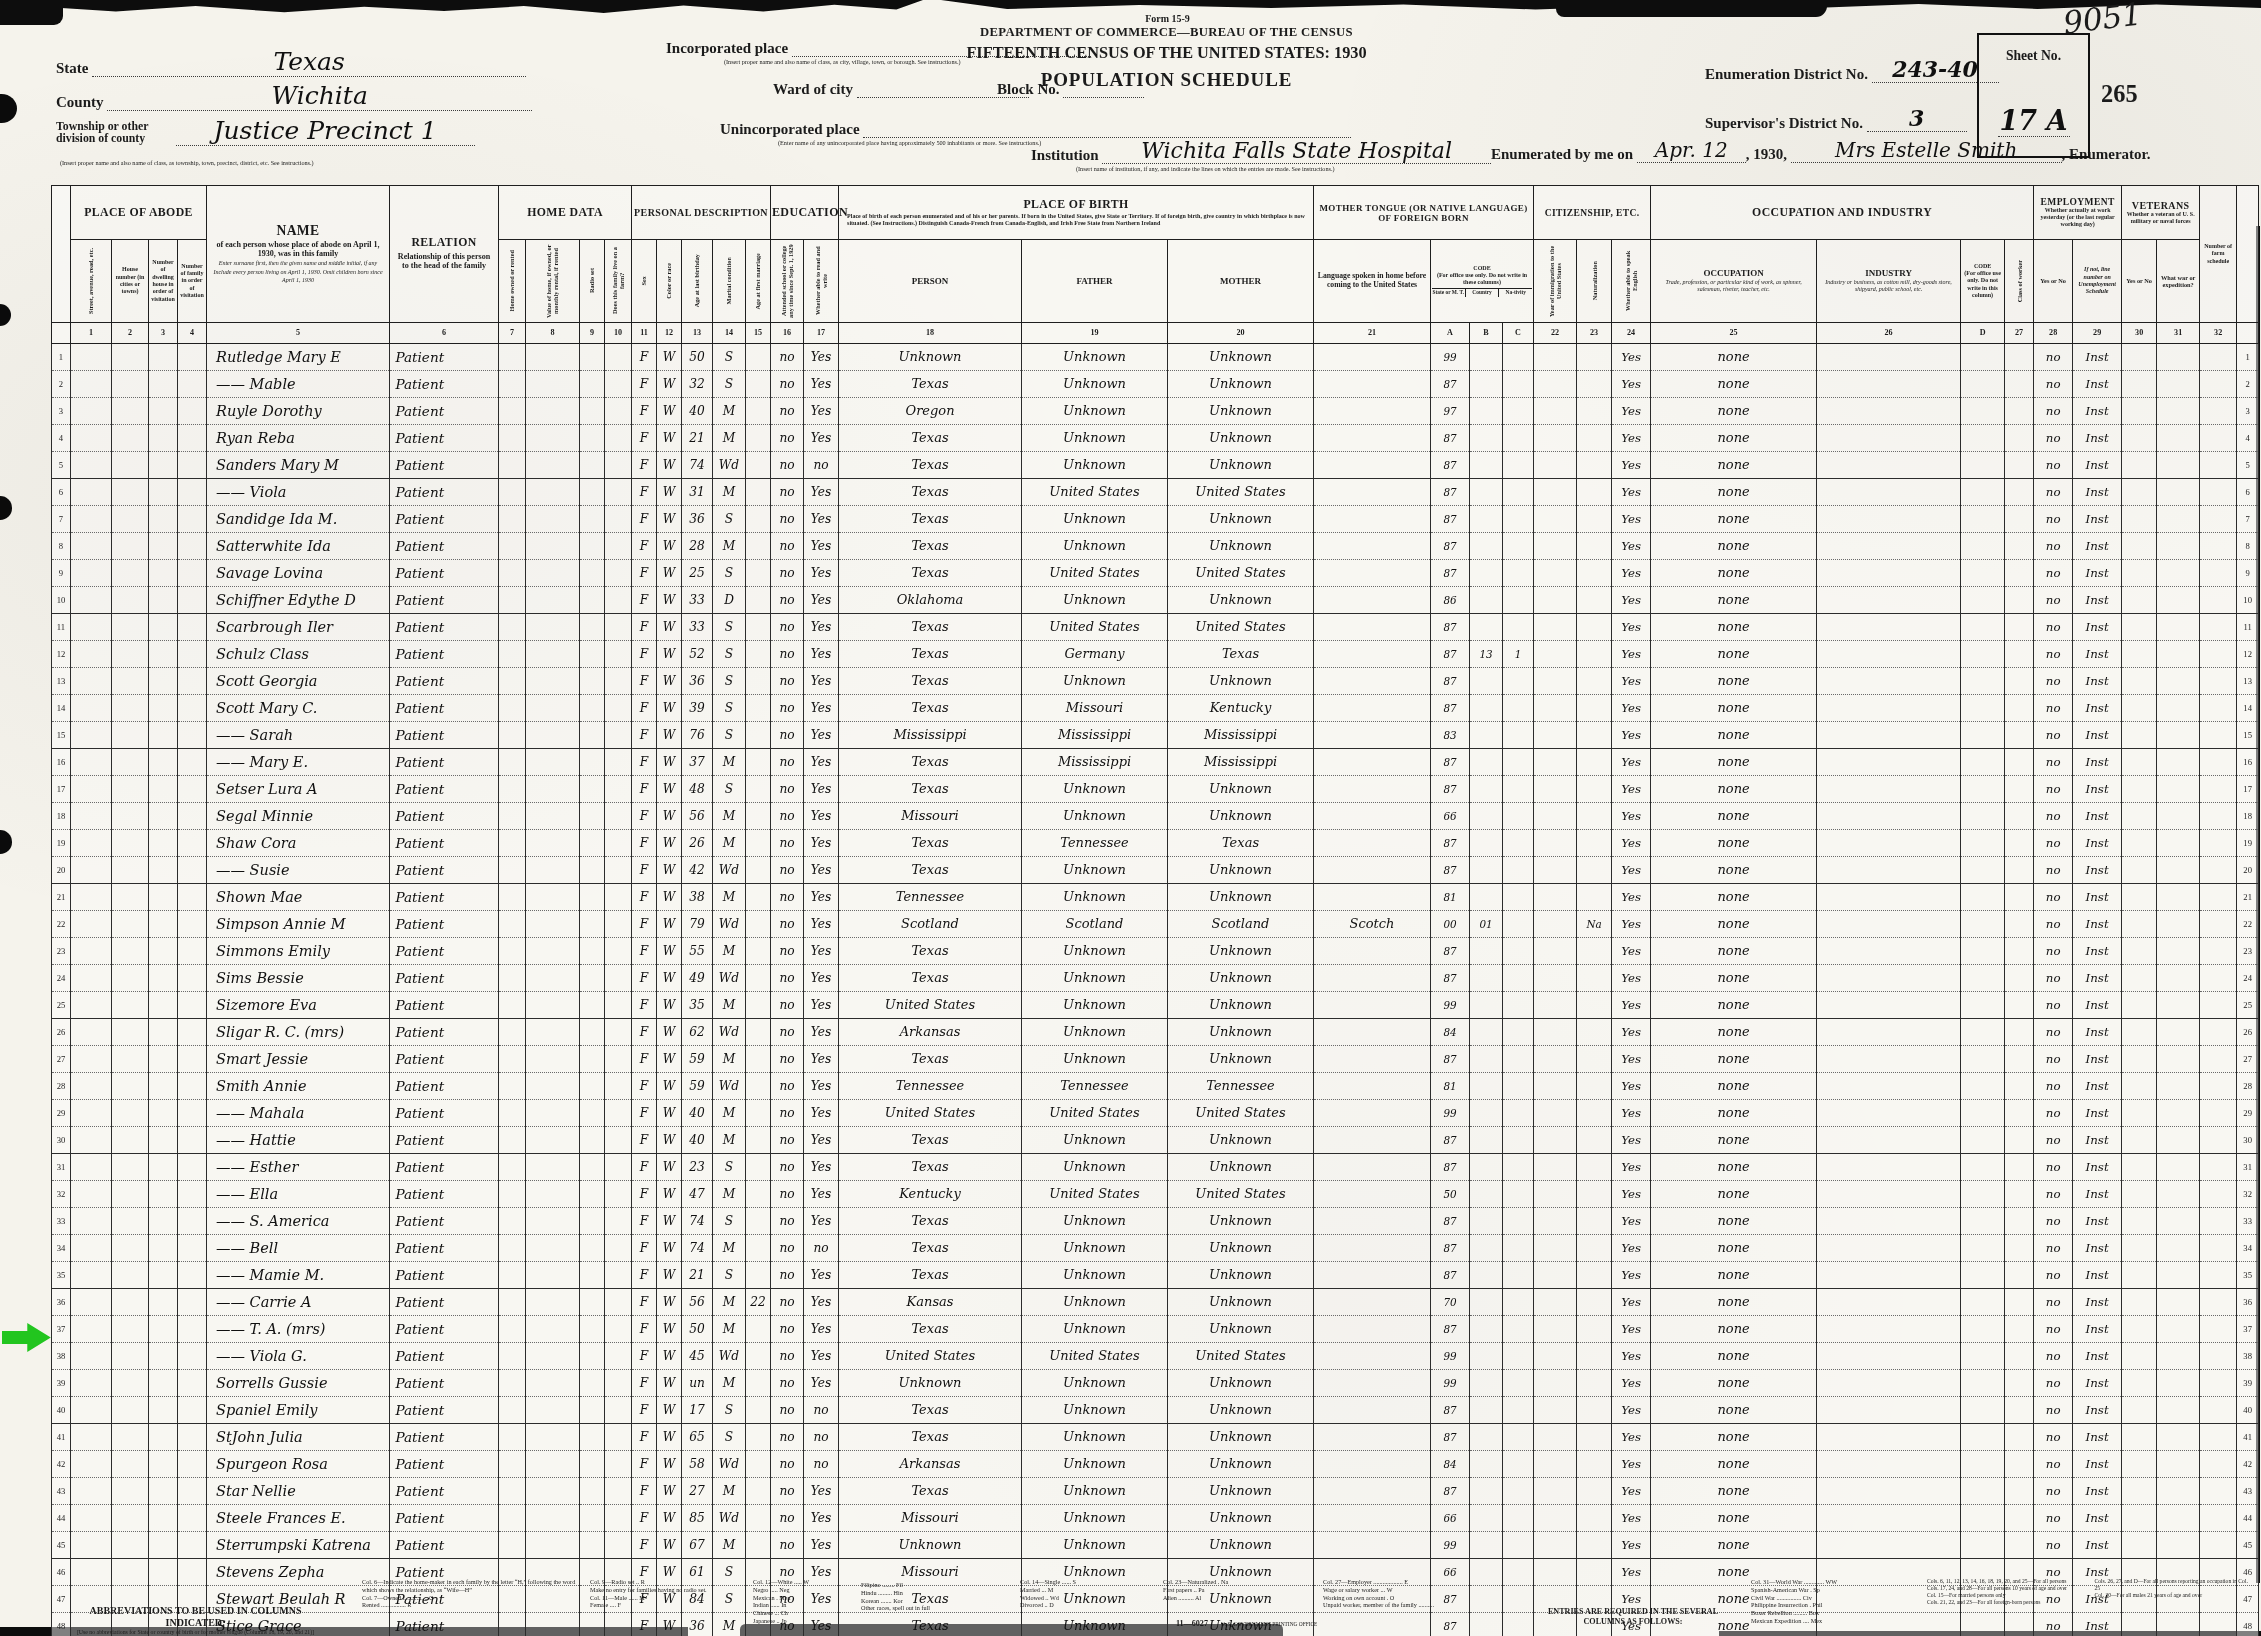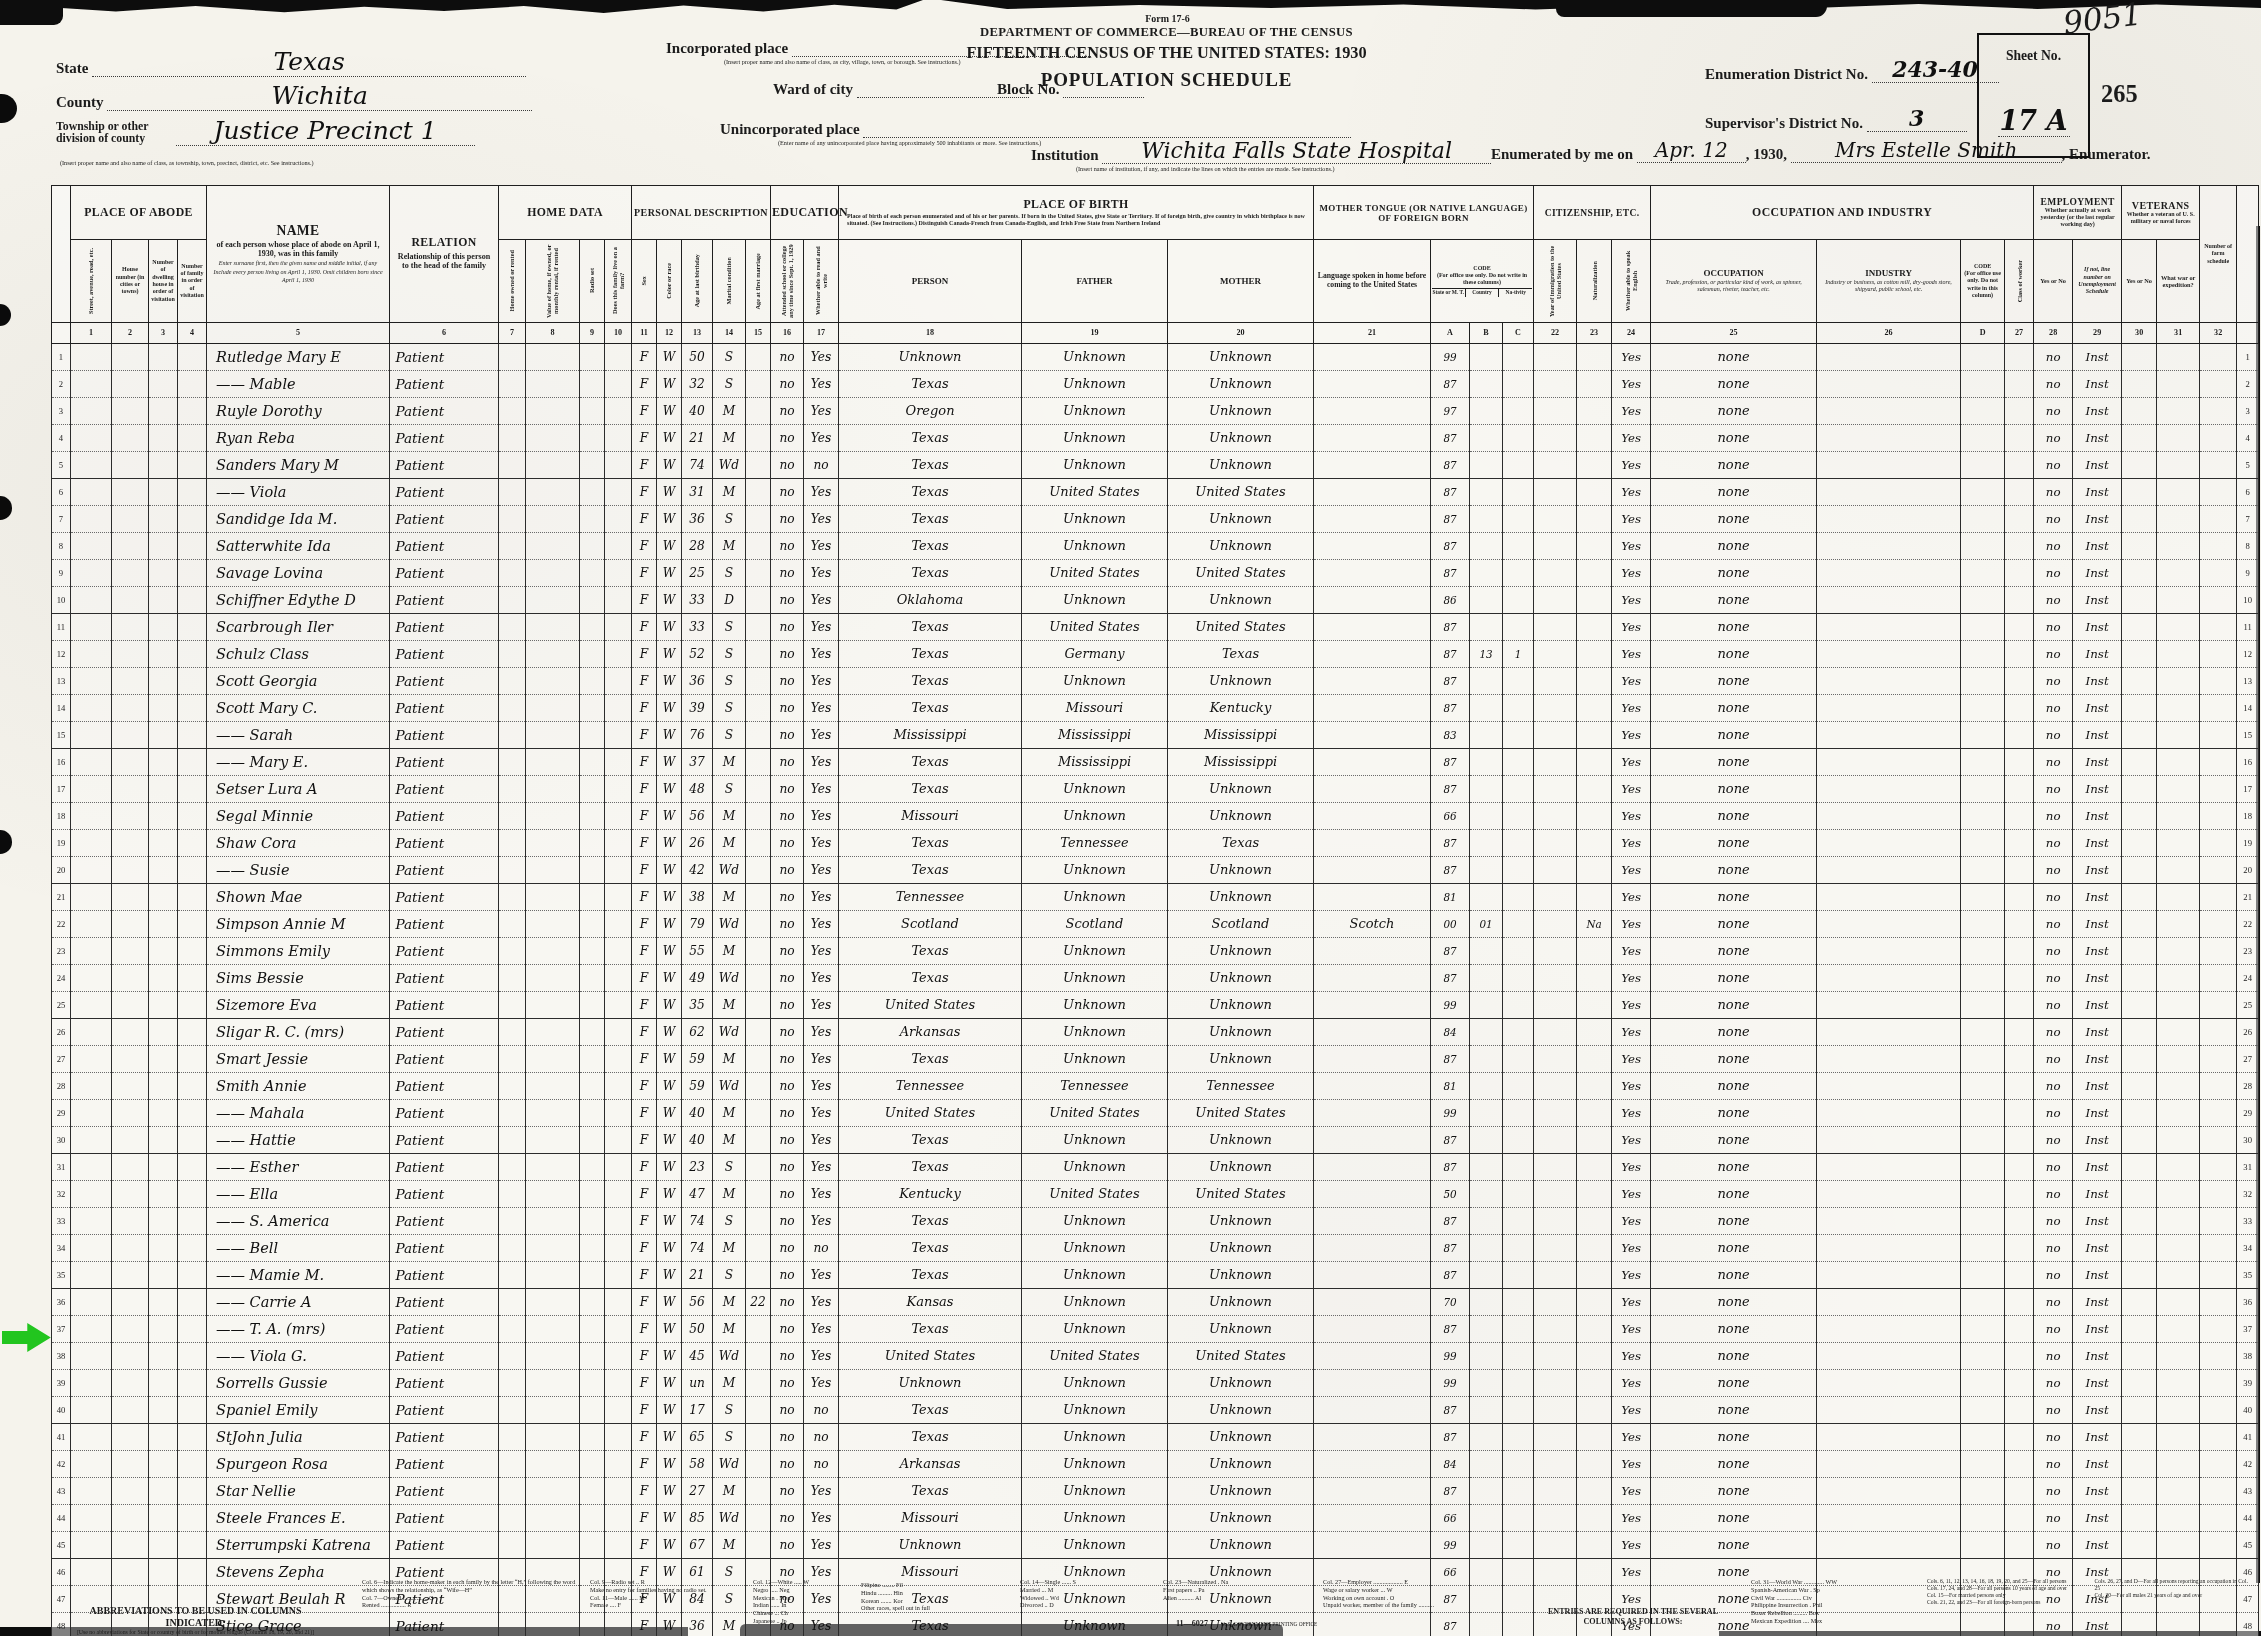--- a/index.html
+++ b/index.html
@@ -104,21 +104,21 @@
     <span class="wr" style="width:389px;"><span class="hw hw24">Wichita Falls State Hospital</span></span>
   </div>
   <div class="abs note" style="left:1076px;top:165px;width:398px;">(Insert name of institution, if any, and indicate the lines on which the entries are made.   See instructions.)</div>
   <div class="abs" style="left:1491px;top:138px;">
     <span class="lbl">Enumerated by me on</span>
     <span class="wr" style="width:109px;"><span class="hw hw22">Apr. 12</span></span><span class="lbl">, 1930,</span>
     <span class="wr" style="width:271px;"><span class="hw hw22">Mrs Estelle Smith</span></span><span class="lbl">, Enumerator.</span>
   </div>
 
   <div class="abs ctr" style="left:905px;top:9px;width:525px;">
-    <span style="font-size:10px;font-weight:bold;">Form 17-6</span>
+    <span style="font-size:10px;font-weight:bold;">Form 15-9</span>
   </div>
   <div class="abs ctr" style="left:868px;top:25px;width:597px;font-size:12.7px;font-weight:bold;letter-spacing:0.3px;">DEPARTMENT OF COMMERCE—BUREAU OF THE CENSUS</div>
   <div class="abs ctr" style="left:868px;top:43px;width:597px;font-size:16.3px;font-weight:bold;">FIFTEENTH CENSUS OF THE UNITED STATES:  1930</div>
   <div class="abs ctr" style="left:868px;top:69px;width:597px;font-size:19px;font-weight:bold;letter-spacing:0.9px;">POPULATION SCHEDULE</div>
 
   <div class="abs" style="left:1705px;top:56px;">
     <span class="lbl">Enumeration District No.</span>
     <span class="wr" style="width:127px;"><span class="hw hw24" style="font-weight:bold;">243-40</span></span>
   </div>
   <div class="abs" style="left:1705px;top:105px;">

